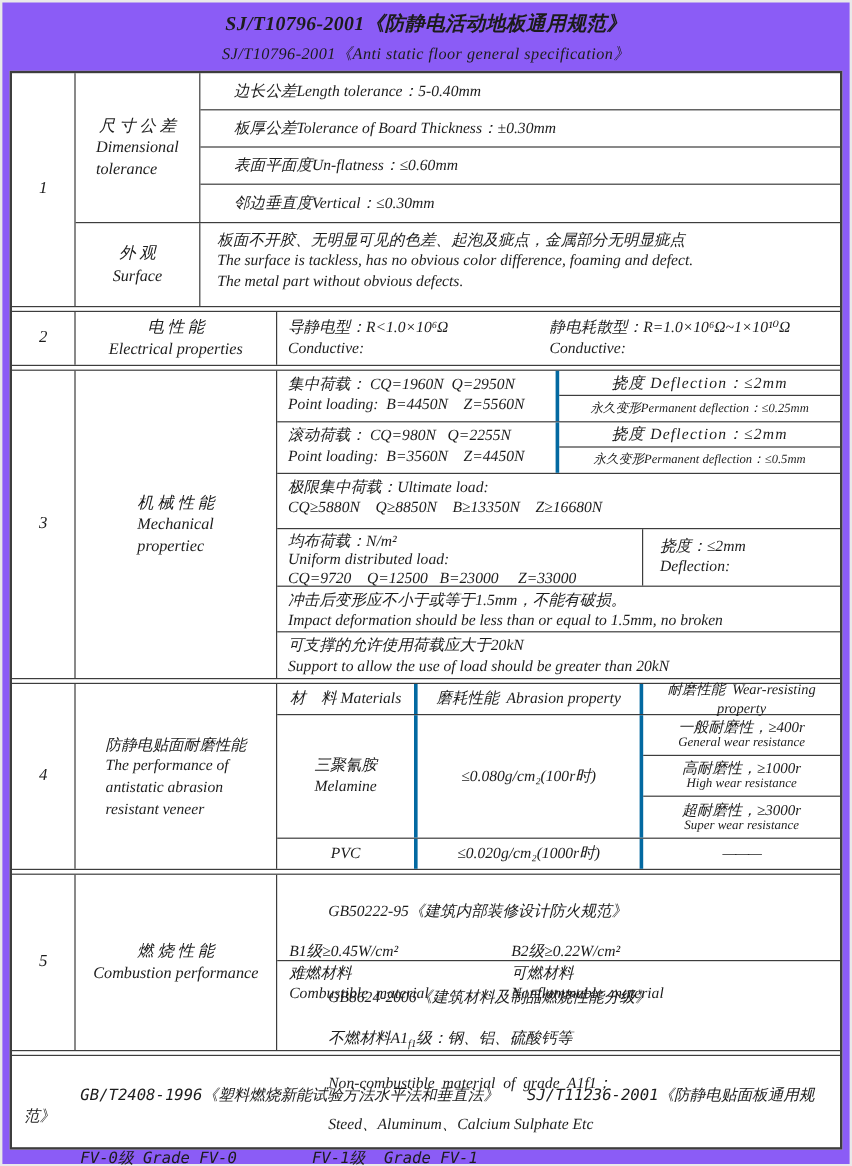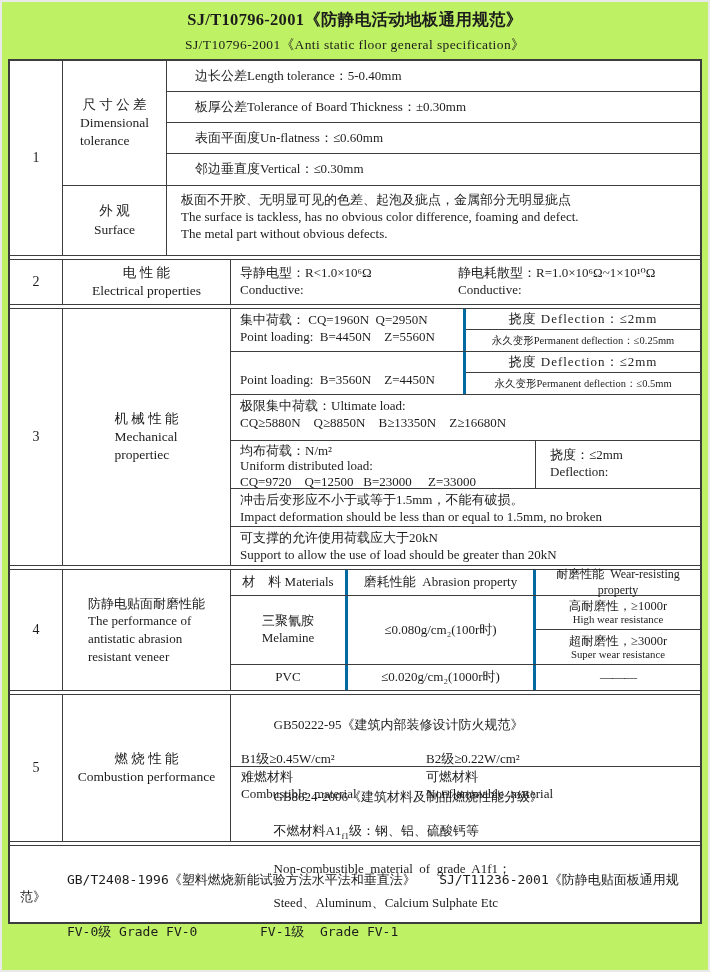--- a/index.html
+++ b/index.html
@@ -1,21 +1,22 @@
 <!DOCTYPE html>
 <html><head>
 <meta charset="utf-8">
 <style>
   html,body { margin:0; padding:0; background:#fff; }
   .page {
     position:relative; width:710px; height:972px; overflow:hidden;
-    background:#bef264; box-sizing:border-box;
+    background:#8b5cf6; box-sizing:border-box;
     box-shadow: inset 0 0 0 2px #e9e9e9;
     font-family:"Liberation Serif","DejaVu Serif",serif;
     color:#1c1c1c;
+    font-style:italic;
   }
   .titles { text-align:center; padding-top:9px; }
   .title-zh { font-size:16.5px; font-weight:bold; margin:0; letter-spacing:0.3px; }
   .title-en { font-size:13.5px; font-weight:normal; margin:5px 0 0 0; letter-spacing:0.4px; }
 
   .frame { position:absolute; left:8px; top:59px; width:694px; box-sizing:border-box;
            border:2px solid #3d3d3d; background:#fff; }
 
   .sec { display:flex; align-items:stretch; }
   .vstack { display:flex; flex-direction:column; flex:1 1 auto; min-width:0; }
@@ -142,21 +143,21 @@
       </div>
       <div class="vstack">
         <div class="hstack bb">
           <div class="c ld br"><span>集中荷载： CQ=1960N  Q=2950N</span><br><span>Point loading:  B=4450N    Z=5560N</span></div>
           <div class="vstack">
             <div class="c cent bb deflcell">挠度 Deflection：≤2mm</div>
             <div class="c cent permcell">永久变形Permanent deflection：≤0.25mm</div>
           </div>
         </div>
         <div class="hstack bb">
-          <div class="c ld br"><br><span>Point loading:  B=3560N    Z=4450N</span></div>
+          <div class="c ld br"><span>滚动荷载： CQ=980N   Q=2255N</span><br><span>Point loading:  B=3560N    Z=4450N</span></div>
           <div class="vstack">
             <div class="c cent bb deflcell">挠度 Deflection：≤2mm</div>
             <div class="c cent permcell">永久变形Permanent deflection：≤0.5mm</div>
           </div>
         </div>
         <div class="c bb ult"><span>极限集中荷载：Ultimate load:</span><br><span>CQ≥5880N    Q≥8850N    B≥13350N    Z≥16680N</span></div>
         <div class="hstack bb dist">
           <div class="c distl"><span>均布荷载：N/m²</span><br><span>Uniform distributed load:</span><br><span>CQ=9720    Q=12500   B=23000     Z=33000</span></div>
           <div class="c distr"><span>挠度：≤2mm</span><br><span>Deflection:</span></div>
         </div>
@@ -180,20 +181,21 @@
       <div class="vstack">
         <div class="hstack bb">
           <div class="c cent br m1 hdr">材　料 Materials</div>
           <div class="c cent br m2 hdr">磨耗性能  Abrasion property</div>
           <div class="c cent m3 hdr hdr3">耐磨性能  Wear-resisting property</div>
         </div>
         <div class="hstack bb">
           <div class="c cent br m1"><span><span>三聚氰胺</span><br><span>Melamine</span></span></div>
           <div class="c cent br m2">≤0.080g/cm₂(100r时)</div>
           <div class="vstack m3">
+            <div class="c cent bb wearcell"><span class="wz">一般耐磨性，≥400r</span><span class="we">General wear resistance</span></div>
             <div class="c cent bb wearcell"><span class="wz">高耐磨性，≥1000r</span><span class="we">High wear resistance</span></div>
             <div class="c cent wearcell"><span class="wz">超耐磨性，≥3000r</span><span class="we">Super wear resistance</span></div>
           </div>
         </div>
         <div class="hstack pvcrow">
           <div class="c cent br m1">PVC</div>
           <div class="c cent br m2">≤0.020g/cm₂(1000r时)</div>
           <div class="c cent m3 dashcell">———</div>
         </div>
       </div>

